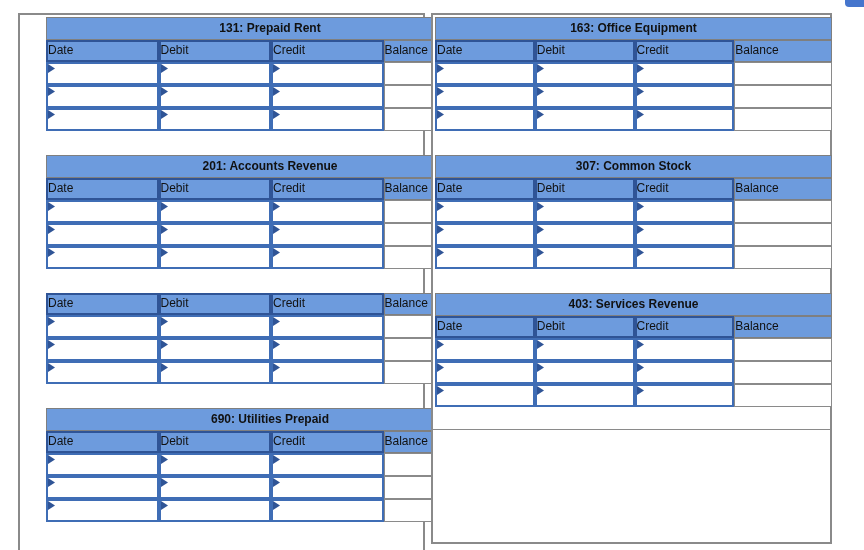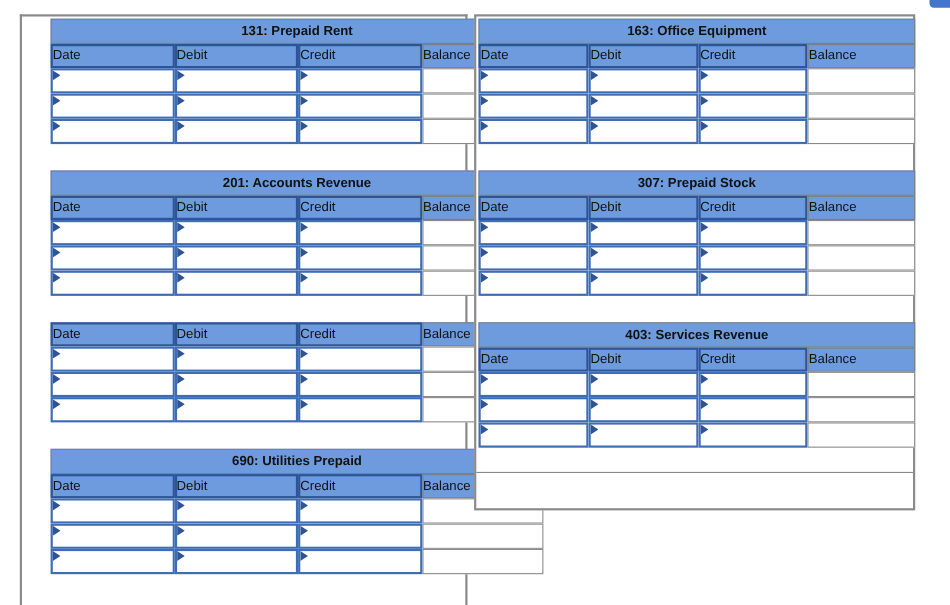--- a/index.html
+++ b/index.html
@@ -24,21 +24,21 @@
     position:absolute; left:845px; top:0; width:22px; height:7px;
     background:var(--button-blue);
     border-radius:0 0 0 4px;
   }
   .panel{
     position:absolute; top:13px;
     border:2px solid var(--grid-gray);
     background:var(--page-bg);
   }
   .panel.left{ left:18px; width:407px; height:560px; border-bottom:none; }
-  .panel.right{ left:431px; width:401px; height:451px; }
+  .panel.right{ left:431px; width:401px; height:531px; }
   .acct{ margin:2px 0 0 2px; }
   .panel.left  .acct{ width:472px;padding-left:24px; }
   .panel.right .acct{ width:397px; }
   .acct + .acct{ margin-top:24px; }
   .acct-title{
     height:23px; line-height:21px;
     background:var(--header-blue);
     border:1px solid var(--title-border-gray);
     font-size:12px; font-weight:bold; text-align:center;
   }
@@ -393,21 +393,21 @@
       <div class="dc">
           <svg class="tri" width="7" height="9" viewBox="0 0 7 9">
             <polygon points="0,0 7,4.5 0,9" fill="currentColor"></polygon>
           </svg>
         </div>
       <div class="bc"></div>
     </div>
   </section>
 
   <section class="acct">
-    <header class="acct-title">307: Prepaid Stock</header>
+    <header class="acct-title">307: Common Stock</header>
     <div class="hrow">
       <div class="hc inp">Date</div>
       <div class="hc inp">Debit</div>
       <div class="hc inp">Credit</div>
       <div class="hc bal">Balance</div>
     </div>
     <div class="drow">
       <div class="dc">
           <svg class="tri" width="7" height="9" viewBox="0 0 7 9">
             <polygon points="0,0 7,4.5 0,9" fill="currentColor"></polygon>

